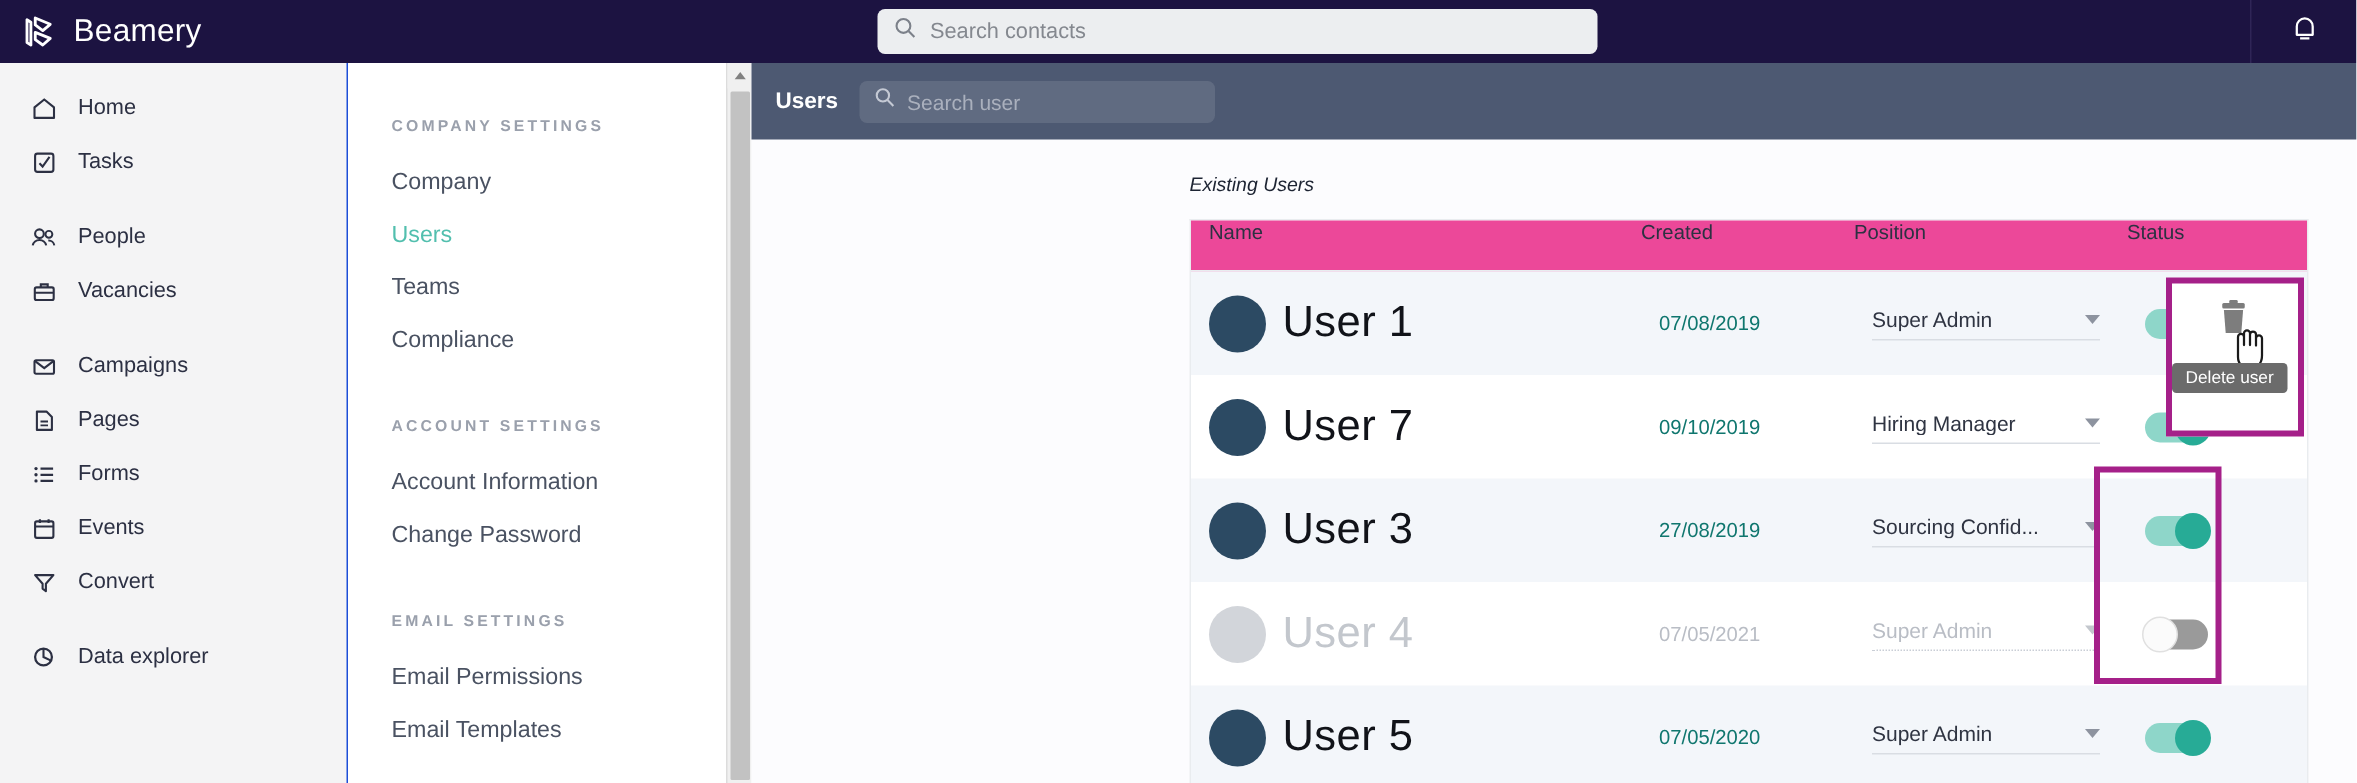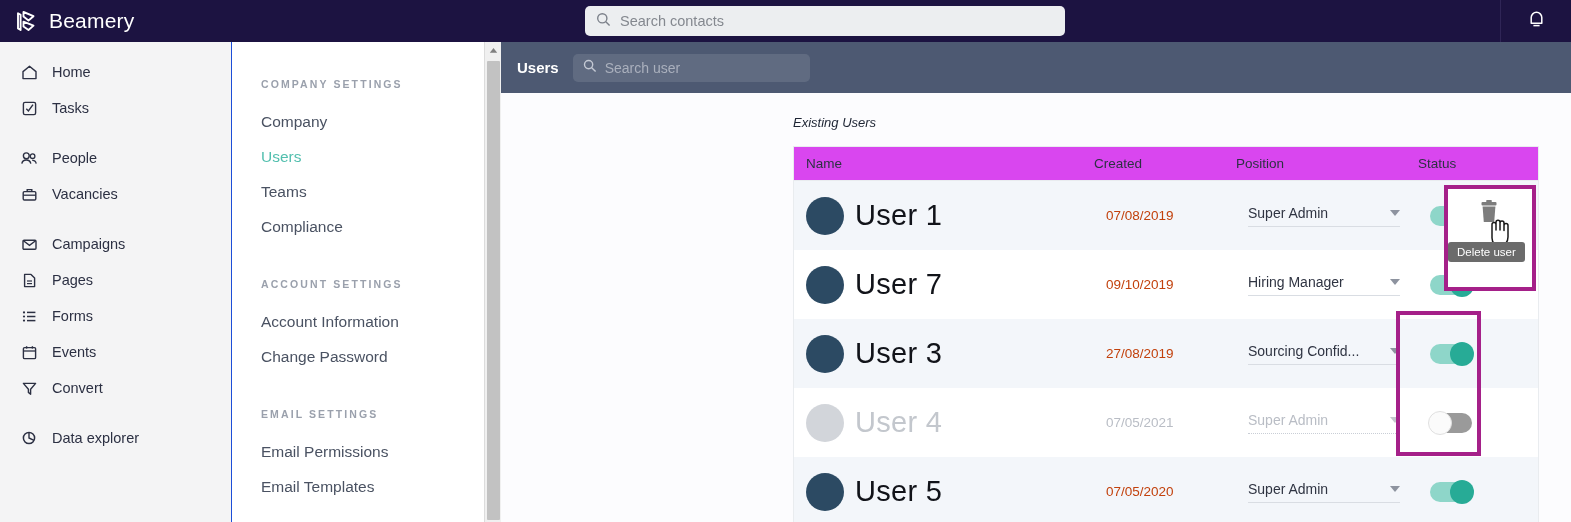--- a/index.html
+++ b/index.html
@@ -101,38 +101,38 @@
   .user-search .ph { color: #aab0bd; font-size: 14px; }
 
   .content { padding: 22px 0 0 292px; }
   .section-title {
     font-size: 13px; font-style: italic; color: #1d2433; margin-bottom: 16px;
   }
 
   
   .tbl { width: 746px; background: #ffffff; border: 1px solid #e9ecef; border-bottom: none; }
   .thead {
-    display: flex; align-items: center; height: 34px;
-    border-bottom: 1px solid #e9ecef; background: #d946ef;
+    display: flex; height: 34px;
+    border-bottom: 1px solid #e9ecef; background: #ec4899;
   }
   .th { font-size: 13.5px; color: #2c3142; }
   .c-name { width: 300px; padding-left: 12px; }
   .c-created { width: 142px; }
   .c-position { width: 182px; }
   .c-status { width: 120px; }
 
   .trow { display: flex; align-items: center; height: 69px; background: #ffffff; }
   .trow.alt { background: #f3f6fa; }
 
   .avatar { width: 38px; height: 38px; border-radius: 50%; background: #2c4a63; flex: none; }
   .avatar.muted { background: #d2d5da; }
   .uname { font-size: 29px; color: #111319; font-weight: 300; margin-left: 11px; letter-spacing: .3px; }
   .uname.muted { color: #c3c7cd; }
   .cellwrap { display: flex; align-items: center; padding-left: 12px; }
-  .created { font-size: 13.5px; color: #c2410c; }
+  .created { font-size: 13.5px; color: #0f766e; }
   .created.muted { color: #b9bdc5; }
 
   .ddl { width: 152px; position: relative; }
   .ddl-row { display: flex; align-items: center; justify-content: space-between; padding-bottom: 5px; }
   .ddl-val { font-size: 14px; color: #2f3442; white-space: nowrap; overflow: hidden; }
   .ddl-val.muted { color: #b9bdc5; }
   .ddl-line { height: 1px; background: #d9dde3; }
   .ddl-line.dotted { height: 0; border-top: 1px dotted #c9ced6; background: none; }
   .caret { width: 0; height: 0; border-left: 5px solid transparent; border-right: 5px solid transparent; border-top: 6px solid #8d939f; }
   .caret.muted { border-top-color: #c3c7cd; }

